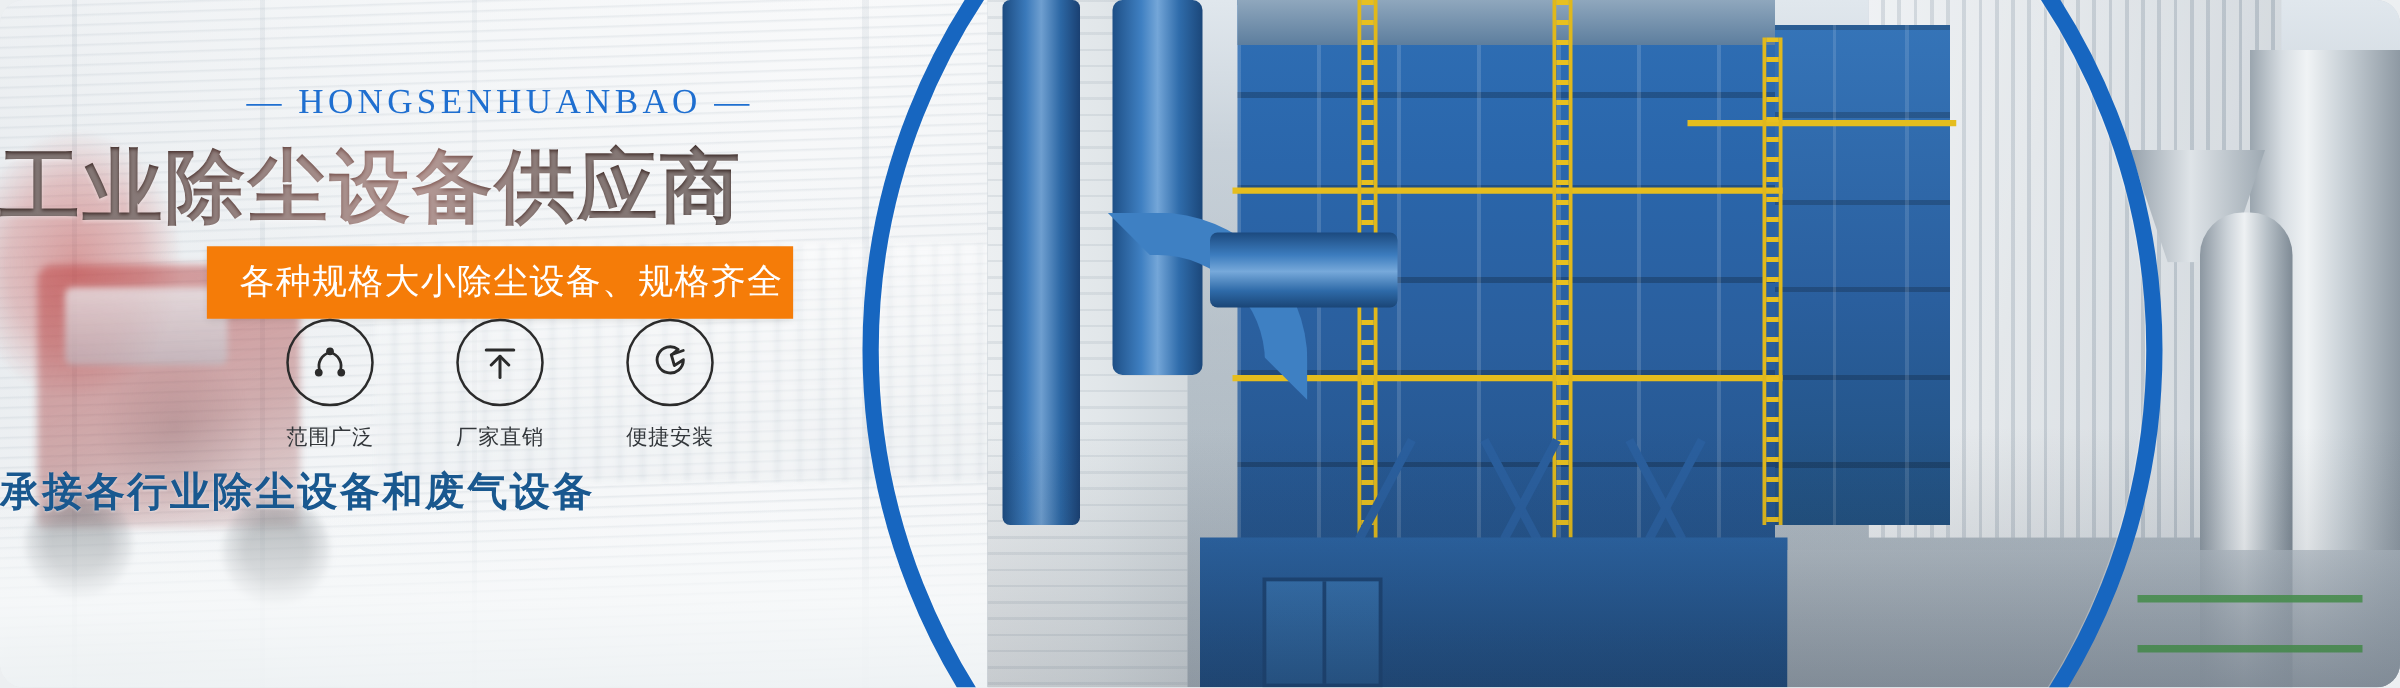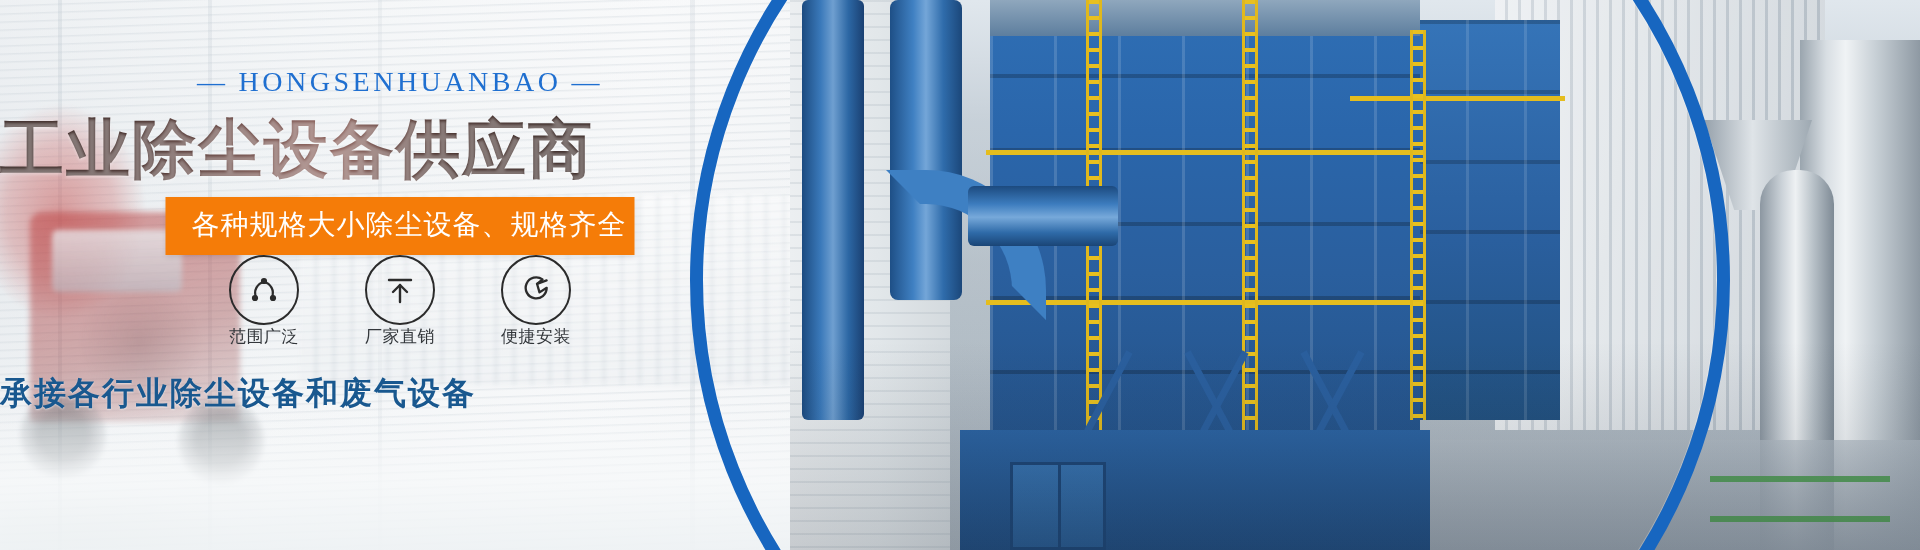--- a/index.html
+++ b/index.html
@@ -5,20 +5,21 @@
 <style>
   * { margin:0; padding:0; box-sizing:border-box; }
   html, body {
     width:1920px; height:550px; overflow:hidden;
     font-family:"Liberation Sans", sans-serif;
     background:#eceff1;
   }
   .banner {
     position:relative; width:1920px; height:550px; overflow:hidden;
     background:#e9edf0;
+    border-radius:19px;
   }
 
   
   .bg-left {
     position:absolute; left:0; top:0; width:1100px; height:550px;
     background:
       linear-gradient(180deg, rgba(250,251,252,.55) 0%, rgba(243,245,247,.35) 45%, rgba(250,251,252,.75) 100%),
       linear-gradient(100deg, #dfe4e8 0%, #eef1f3 28%, #f6f7f8 55%, #e8ecef 100%);
   }
   
@@ -289,21 +290,21 @@
   }
   .feature { width:104px; text-align:center; }
   .fcircle {
     width:70px; height:70px; margin:0 auto;
     border:2.5px solid #2b2b2b; border-radius:50%;
     display:flex; align-items:center; justify-content:center;
     background:rgba(255,255,255,.06);
   }
   .fcircle svg { display:block; }
   .flabel {
-    font-size:17px; color:#33373b; letter-spacing:.5px;
+    margin-top:13px; font-size:17px; color:#33373b; letter-spacing:.5px;
     white-space:nowrap;
   }
 
   .tagline {
     position:absolute; left:0; right:0; top:372px;
     text-align:left;
     font-size:32px; font-weight:bold; letter-spacing:2px;
     color:#19588f;
     white-space:nowrap;
     text-shadow:0 1px 2px rgba(255,255,255,.5);

